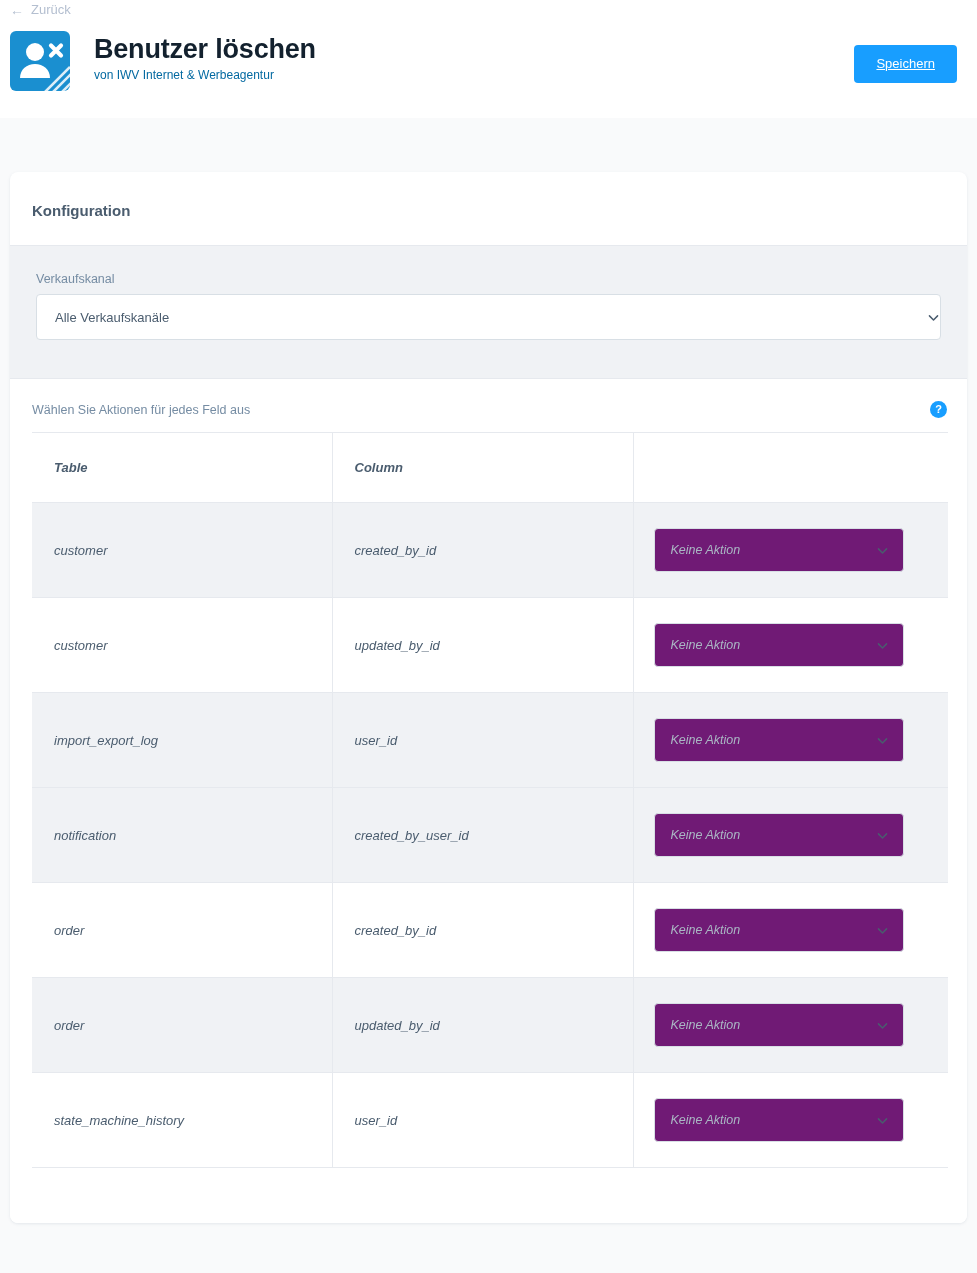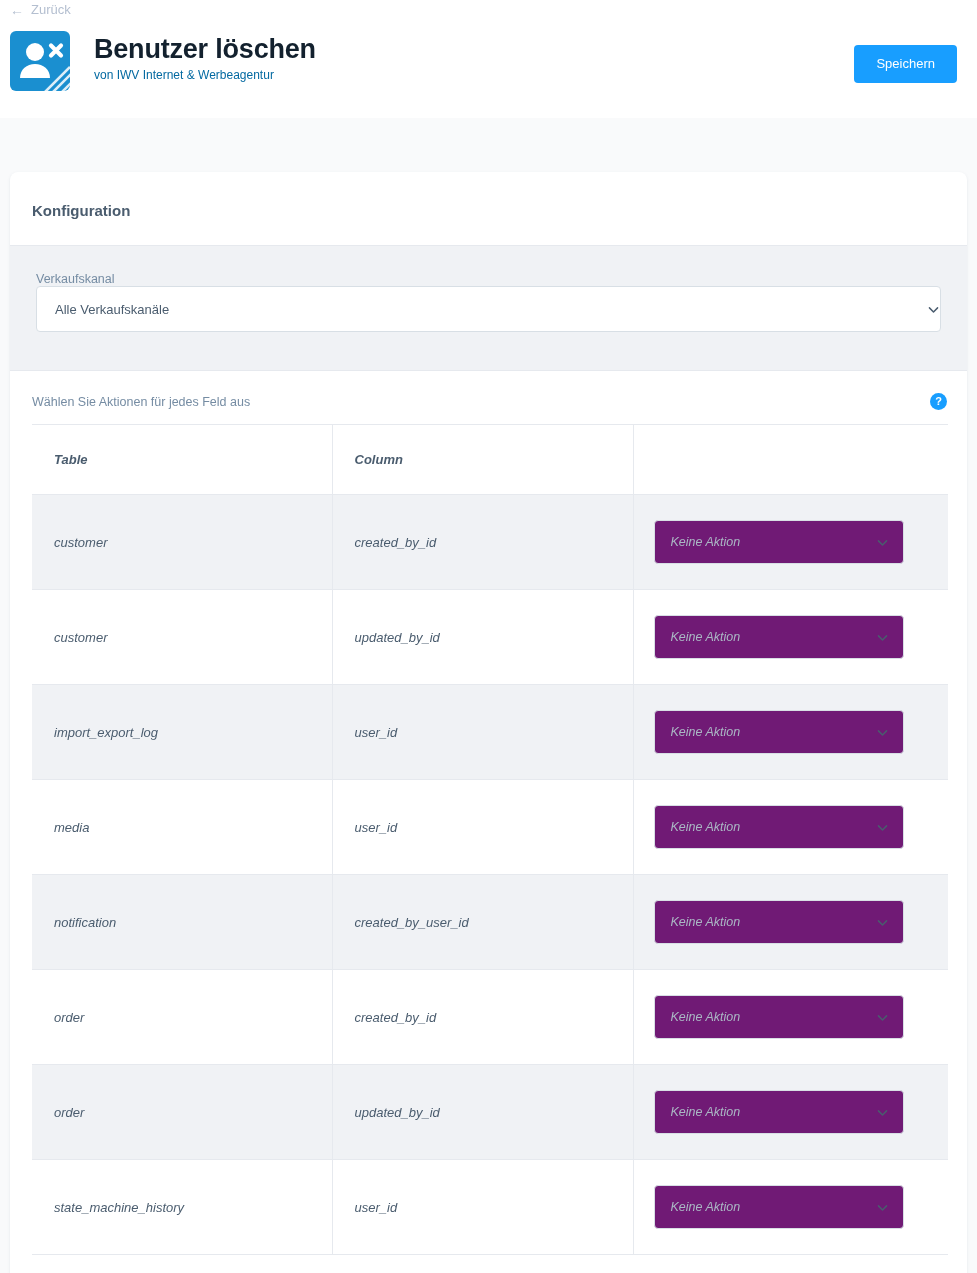--- a/index.html
+++ b/index.html
@@ -86,20 +86,21 @@
     background: #189eff;
     color: #ffffff;
     border: none;
     border-radius: 4px;
     font-size: 13px;
     font-family: "Liberation Sans", sans-serif;
     padding: 0 22px;
     height: 38px;
     cursor: pointer;
     line-height: 38px;
+    text-decoration: underline;
   }
 
   
   .page-body {
     padding: 54px 10px 0 10px;
   }
 
   .card {
     background: #ffffff;
     border-radius: 8px;
@@ -118,20 +119,21 @@
   .config-panel {
     background: #f0f2f5;
     border-top: 1px solid #e6e9ee;
     border-bottom: 1px solid #e6e9ee;
     padding: 26px 26px 38px 26px;
   }
 
   .field-label {
     font-size: 12.5px;
     color: #758ca3;
+    margin-bottom: 8px;
     display: block;
   }
 
   .select-box {
     background: #ffffff;
     border: 1px solid #d8dfe5;
     border-radius: 4px;
     height: 46px;
     display: flex;
     align-items: center;
@@ -343,32 +345,20 @@
                 <td>user_id</td>
                 <td class="action-cell">
                   <div class="action-select">
                     <span class="select-value">Keine Aktion</span>
                     <svg class="chevron" viewBox="0 0 16 16" fill="none">
                       <path d="M3 6l5 5 5-5" stroke="currentColor" stroke-width="1.8" stroke-linecap="round" stroke-linejoin="round"></path>
                     </svg>
                   </div>
                 </td>
               </tr>
-              <tr class="even">
-                <td>media</td>
-                <td>user_id</td>
-                <td class="action-cell">
-                  <div class="action-select">
-                    <span class="select-value">Keine Aktion</span>
-                    <svg class="chevron" viewBox="0 0 16 16" fill="none">
-                      <path d="M3 6l5 5 5-5" stroke="currentColor" stroke-width="1.8" stroke-linecap="round" stroke-linejoin="round"></path>
-                    </svg>
-                  </div>
-                </td>
-              </tr>
               <tr class="odd">
                 <td>notification</td>
                 <td>created_by_user_id</td>
                 <td class="action-cell">
                   <div class="action-select">
                     <span class="select-value">Keine Aktion</span>
                     <svg class="chevron" viewBox="0 0 16 16" fill="none">
                       <path d="M3 6l5 5 5-5" stroke="currentColor" stroke-width="1.8" stroke-linecap="round" stroke-linejoin="round"></path>
                     </svg>
                   </div>

